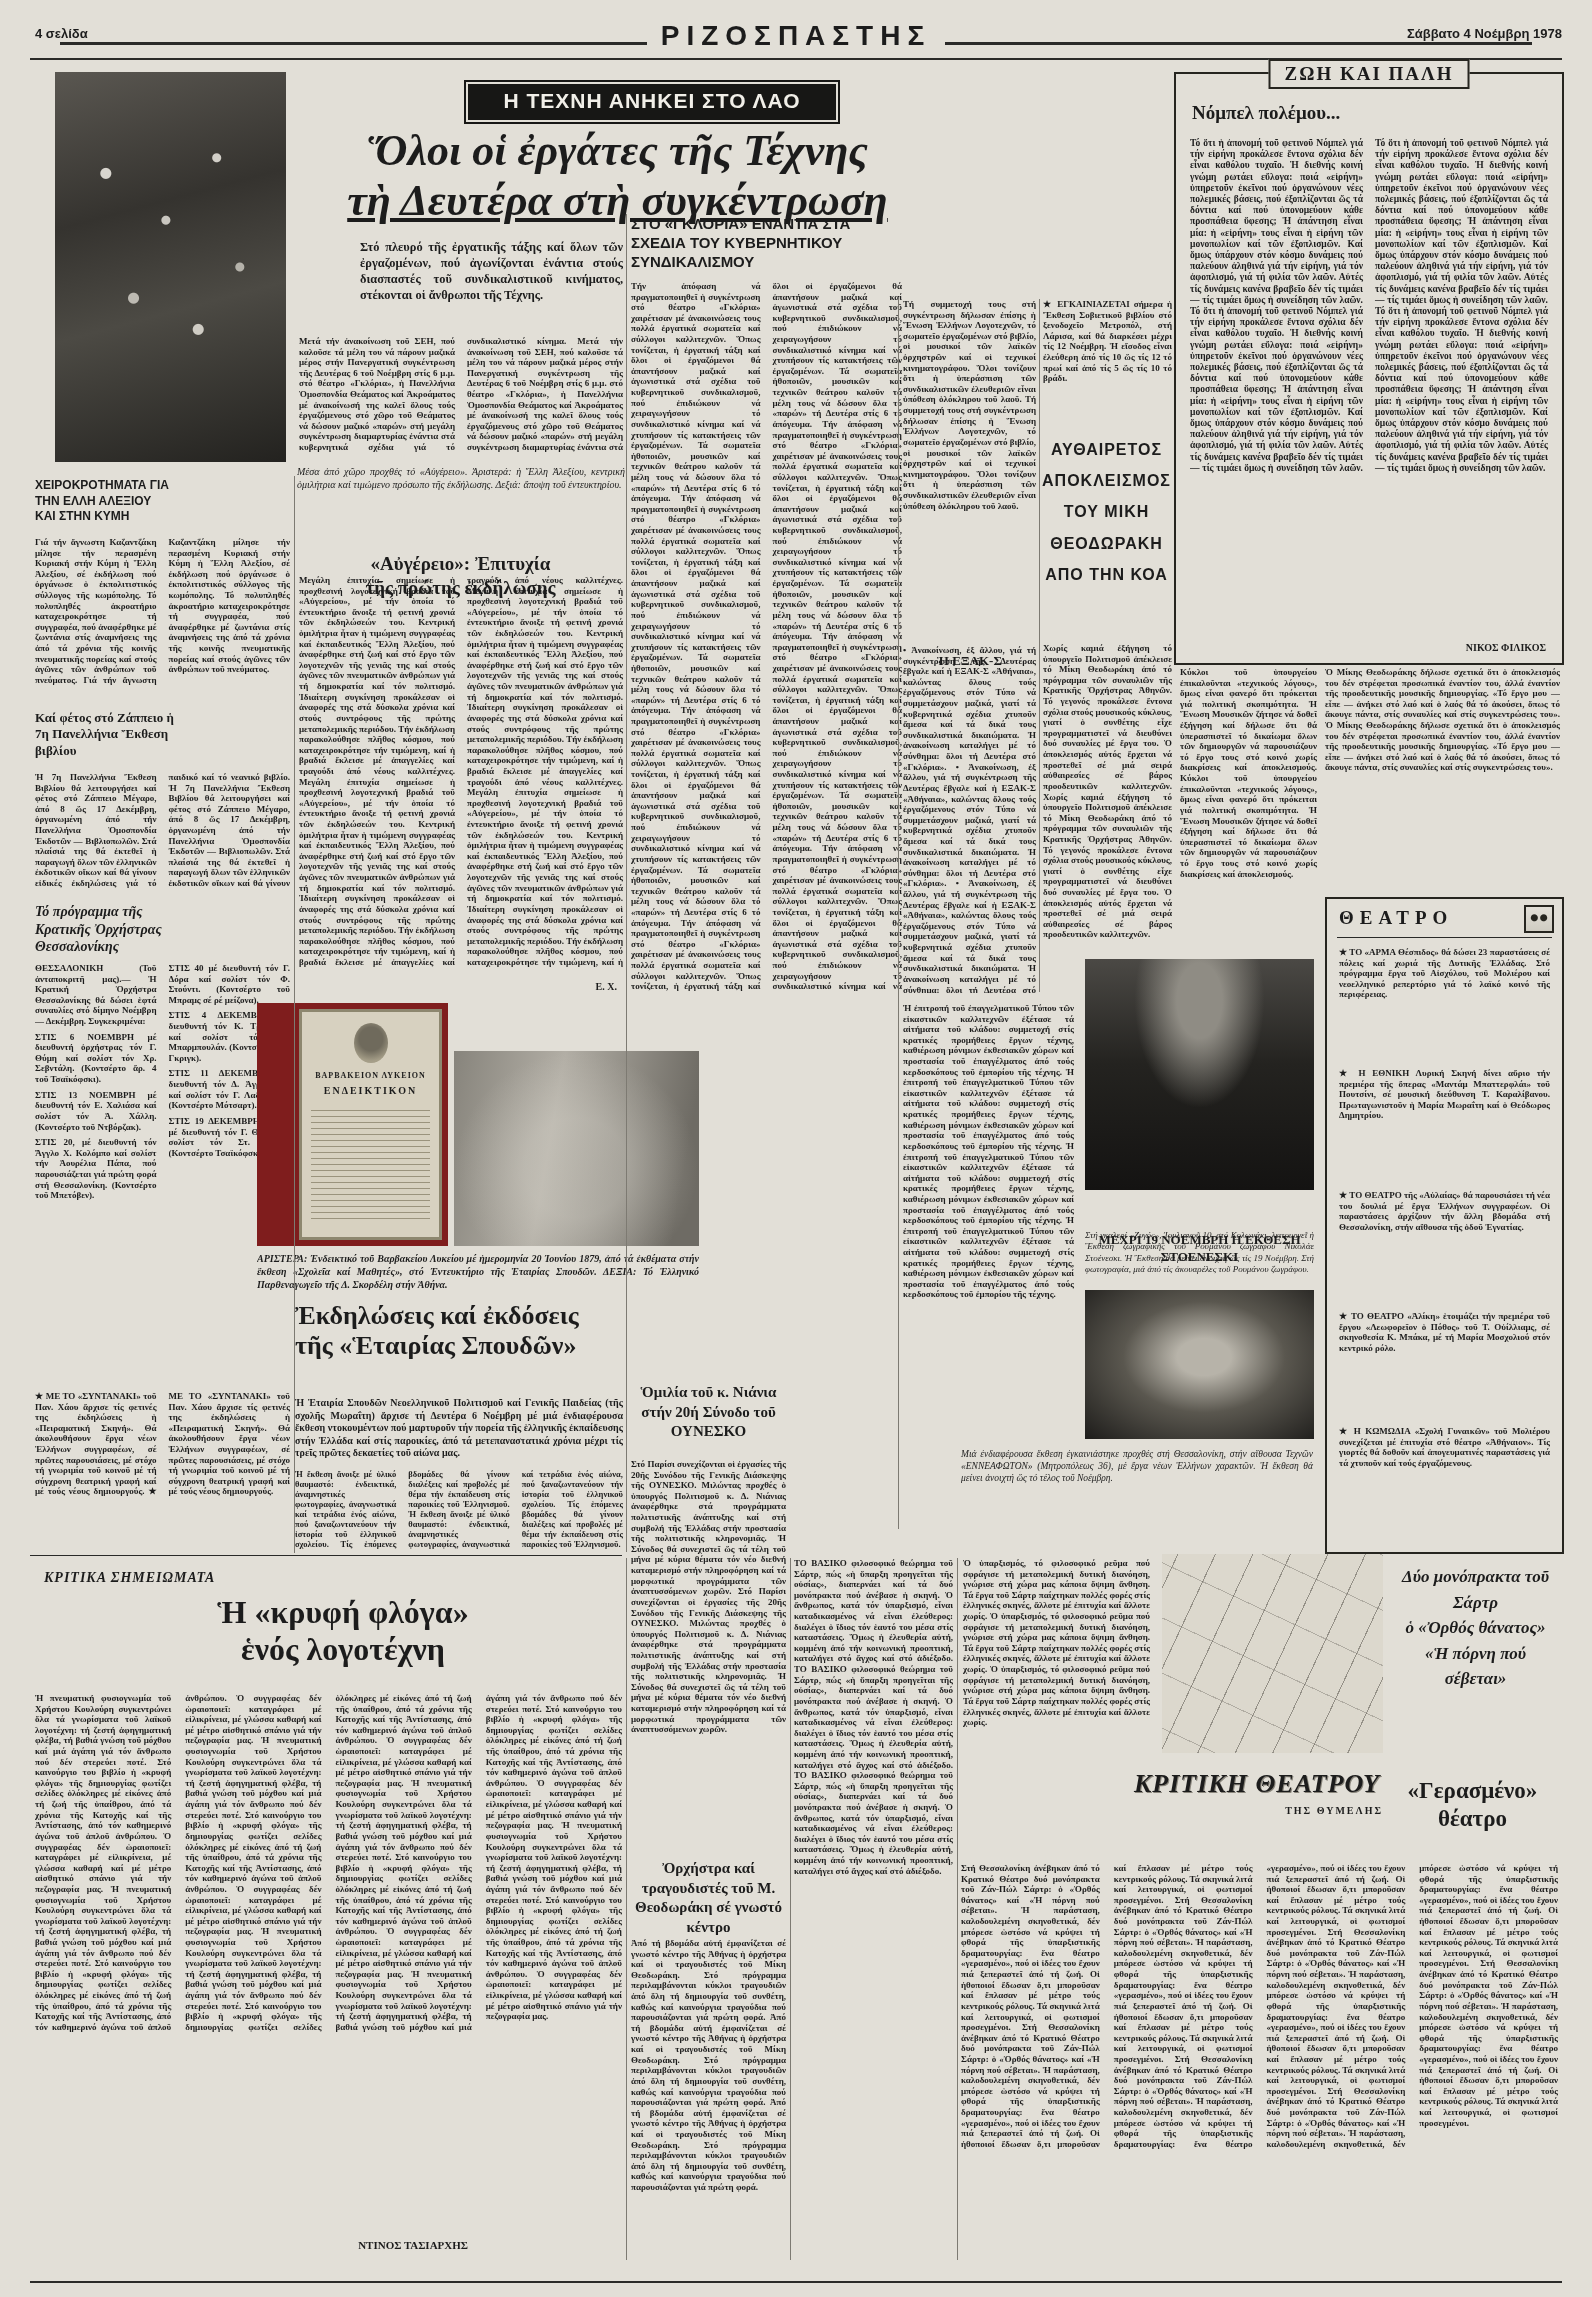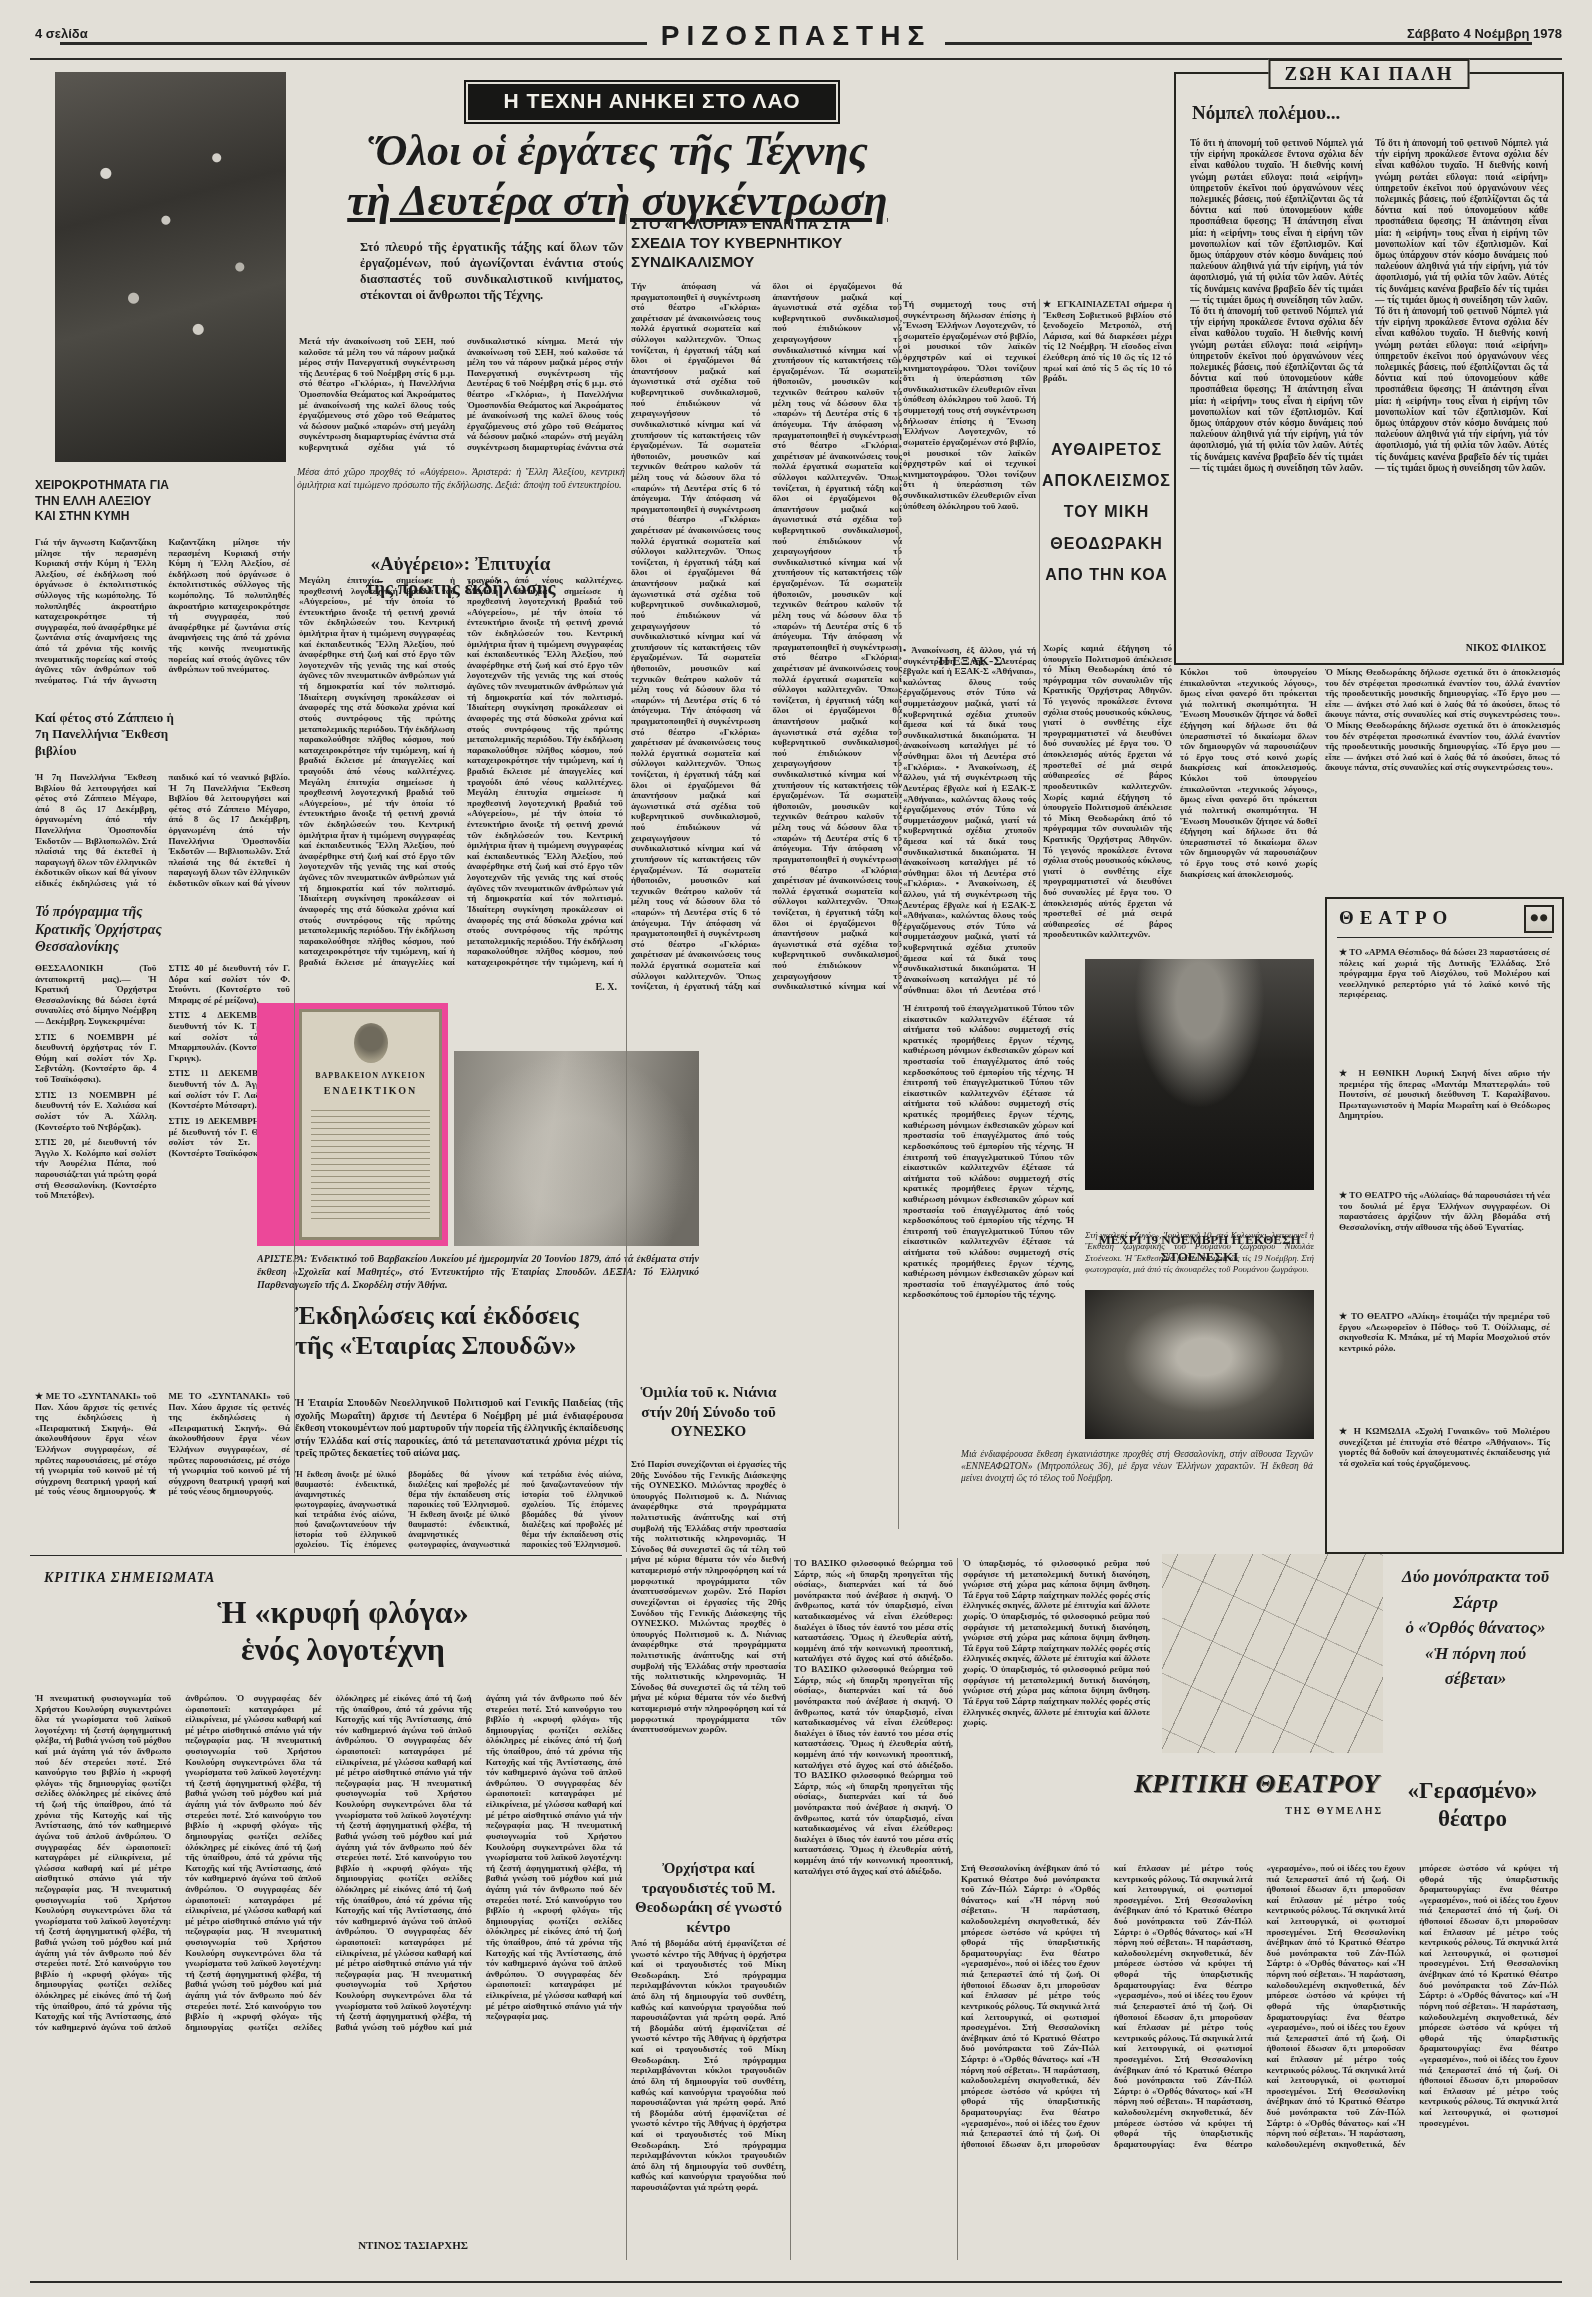--- a/index.html
+++ b/index.html
@@ -86,21 +86,21 @@
 
   <div class="abs box" style="left:1325px;top:897px;width:235px;height:653px">
     <div style="position:absolute;left:12px;top:8px;font-weight:bold;font-size:19px;letter-spacing:6px">ΘΕΑΤΡΟ</div>
     <div style="position:absolute;right:8px;top:6px;width:26px;height:24px;border:2px solid #26251f;
          background:radial-gradient(circle at 32% 45%, #26251f 0 3px, transparent 4px),radial-gradient(circle at 68% 45%, #26251f 0 3px, transparent 4px),linear-gradient(#e2dfd7,#cfccc2)"></div>
     <div class="rule" style="position:absolute;left:10px;top:38px;width:215px;height:1px"></div>
     <div class="bt" style="position:absolute;left:12px;top:48px;width:211px;height:115px">★ ΤΟ «ΑΡΜΑ Θέσπιδος» θά δώσει 23 παραστάσεις σέ πόλεις καί χωριά τῆς Δυτικῆς Ἑλλάδας. Στό πρόγραμμα ἔργα τοῦ Αἰσχύλου, τοῦ Μολιέρου καί νεοελληνικό ρεπερτόριο γιά τό λαϊκό κοινό τῆς περιφέρειας.</div>
     <div class="bt" style="position:absolute;left:12px;top:169px;width:211px;height:115px">★ Η ΕΘΝΙΚΗ Λυρική Σκηνή δίνει αὔριο τήν πρεμιέρα τῆς ὄπερας «Μαντάμ Μπαττερφλάι» τοῦ Πουτσίνι, σέ μουσική διεύθυνση Τ. Καραλίβανου. Πρωταγωνιστοῦν ἡ Μαρία Μωραΐτη καί ὁ Θεόδωρος Δημητρίου.</div>
     <div class="bt" style="position:absolute;left:12px;top:291px;width:211px;height:115px">★ ΤΟ ΘΕΑΤΡΟ τῆς «Αὐλαίας» θά παρουσιάσει τή νέα του δουλιά μέ ἔργα Ἑλλήνων συγγραφέων. Οἱ παραστάσεις ἀρχίζουν τήν ἄλλη βδομάδα στή Θεσσαλονίκη, στήν αἴθουσα τῆς ὁδοῦ Ἐγνατίας.</div>
     <div class="bt" style="position:absolute;left:12px;top:412px;width:211px;height:109px">★ ΤΟ ΘΕΑΤΡΟ «Ἀλίκη» ἑτοιμάζει τήν πρεμιέρα τοῦ ἔργου «Λεωφορεῖον ὁ Πόθος» τοῦ Τ. Οὐίλλιαμς, σέ σκηνοθεσία Κ. Μπάκα, μέ τή Μαρία Μοσχολιού στόν κεντρικό ρόλο.</div>
-    <div class="bt" style="position:absolute;left:12px;top:527px;width:211px;height:115px">★ Η ΚΩΜΩΔΙΑ «Σχολή Γυναικῶν» τοῦ Μολιέρου συνεχίζεται μέ ἐπιτυχία στό θέατρο «Ἀθήναιον». Τίς γιορτές θά δοθοῦν καί ἀπογευματινές ἐκπαίδευσης γιά τά σχολεῖα καί τούς ἐργαζόμενους.</div>
+    <div class="bt" style="position:absolute;left:12px;top:527px;width:211px;height:115px">★ Η ΚΩΜΩΔΙΑ «Σχολή Γυναικῶν» τοῦ Μολιέρου συνεχίζεται μέ ἐπιτυχία στό θέατρο «Ἀθήναιον». Τίς γιορτές θά δοθοῦν καί ἀπογευματινές παραστάσεις γιά τά χτυποῦν καί τούς ἐργαζόμενους.</div>
   </div>
 
   <div class="abs bt" style="left:903px;top:1003px;width:171px;height:436px">Ἡ ἐπιτροπή τοῦ ἐπαγγελματικοῦ Τύπου τῶν εἰκαστικῶν καλλιτεχνῶν ἐξέτασε τά αἰτήματα τοῦ κλάδου: συμμετοχή στίς κρατικές προμήθειες ἔργων τέχνης, καθιέρωση μόνιμων ἐκθεσιακῶν χώρων καί προστασία τοῦ ἐπαγγέλματος ἀπό τούς κερδοσκόπους τοῦ ἐμπορίου τῆς τέχνης. Ἡ ἐπιτροπή τοῦ ἐπαγγελματικοῦ Τύπου τῶν εἰκαστικῶν καλλιτεχνῶν ἐξέτασε τά αἰτήματα τοῦ κλάδου: συμμετοχή στίς κρατικές προμήθειες ἔργων τέχνης, καθιέρωση μόνιμων ἐκθεσιακῶν χώρων καί προστασία τοῦ ἐπαγγέλματος ἀπό τούς κερδοσκόπους τοῦ ἐμπορίου τῆς τέχνης. Ἡ ἐπιτροπή τοῦ ἐπαγγελματικοῦ Τύπου τῶν εἰκαστικῶν καλλιτεχνῶν ἐξέτασε τά αἰτήματα τοῦ κλάδου: συμμετοχή στίς κρατικές προμήθειες ἔργων τέχνης, καθιέρωση μόνιμων ἐκθεσιακῶν χώρων καί προστασία τοῦ ἐπαγγέλματος ἀπό τούς κερδοσκόπους τοῦ ἐμπορίου τῆς τέχνης. Ἡ ἐπιτροπή τοῦ ἐπαγγελματικοῦ Τύπου τῶν εἰκαστικῶν καλλιτεχνῶν ἐξέτασε τά αἰτήματα τοῦ κλάδου: συμμετοχή στίς κρατικές προμήθειες ἔργων τέχνης, καθιέρωση μόνιμων ἐκθεσιακῶν χώρων καί προστασία τοῦ ἐπαγγέλματος ἀπό τούς κερδοσκόπους τοῦ ἐμπορίου τῆς τέχνης.</div>
   <div class="abs photo" style="left:1085px;top:959px;width:229px;height:231px;
       background:radial-gradient(ellipse at 50% 18%, #8f8c84 0 14%, transparent 40%),linear-gradient(180deg,#4b4945 0%,#242320 45%,#141312 100%);"></div>
   <div class="abs sect-title" style="left:1085px;top:1196px;width:229px;font-size:13px;line-height:1.3">ΜΕΧΡΙ 19 ΝΟΕΜΒΡΗ Η ΕΚΘΕΣΗ ΣΤΟΕΝΕΣΚΙ</div>
   <div class="abs cap" style="left:1085px;top:1230px;width:229px;height:56px;font-size:9px;overflow:hidden">Στή γκαλερί «Ζυγός», Ἰουλιανοῦ 10, στό Κολωνάκι, λειτουργεῖ ἡ Ἔκθεση ζωγραφικῆς τοῦ Ρουμάνου ζωγράφου Νικολάε Στοένεσκι. Ἡ Ἔκθεση θά μείνει ἀνοιχτή ὥς τίς 19 Νοέμβρη. Στή φωτογραφία, μιά ἀπό τίς ἀκουαρέλες τοῦ Ρουμάνου ζωγράφου.</div>
   <div class="abs photo" style="left:1085px;top:1290px;width:229px;height:149px;
       background:radial-gradient(ellipse at 52% 45%, #b7b3a9 0 16%, #5a574f 48%, #1d1c1a 100%);"></div>
   <div class="abs cap" style="left:961px;top:1449px;width:352px;height:80px;font-size:9.5px">Μιά ἐνδιαφέρουσα ἔκθεση ἐγκαινιάστηκε προχθές στή Θεσσαλονίκη, στήν αἴθουσα Τεχνῶν «ΕΝΝΕΑΦΩΤΟΝ» (Μητροπόλεως 36), μέ ἔργα νέων Ἑλλήνων χαρακτῶν. Ἡ ἔκθεση θά μείνει ἀνοιχτή ὥς τό τέλος τοῦ Νοέμβρη.</div>
@@ -122,21 +122,21 @@
     <div class="bt" style="margin-bottom:5px">ΣΤΙΣ 11 ΔΕΚΕΜΒΡΗ μέ διευθυντή τόν Δ. Ἀγραφιώτη καί σολίστ τόν Γ. Λαδόπουλο. (Κοντσέρτο Μότσαρτ).</div>
     <div class="bt">ΣΤΙΣ 19 ΔΕΚΕΜΒΡΗ, τέλος, μέ διευθυντή τόν Γ. Θύμη καί σολίστ τόν Στ. Ρώμα. (Κοντσέρτο Τσαϊκόφσκι).</div>
   </div>
   <div class="abs bt c2" style="left:35px;top:1391px;width:255px;height:157px">★ ΜΕ ΤΟ «ΣΥΝΤΑΝΑΚΙ» τοῦ Παν. Χάου ἄρχισε τίς φετινές της ἐκδηλώσεις ἡ «Πειραματική Σκηνή». Θά ἀκολουθήσουν ἔργα νέων Ἑλλήνων συγγραφέων, σέ πρῶτες παρουσιάσεις, μέ στόχο τή γνωριμία τοῦ κοινοῦ μέ τή σύγχρονη θεατρική γραφή καί μέ τούς νέους δημιουργούς. ★ ΜΕ ΤΟ «ΣΥΝΤΑΝΑΚΙ» τοῦ Παν. Χάου ἄρχισε τίς φετινές της ἐκδηλώσεις ἡ «Πειραματική Σκηνή». Θά ἀκολουθήσουν ἔργα νέων Ἑλλήνων συγγραφέων, σέ πρῶτες παρουσιάσεις, μέ στόχο τή γνωριμία τοῦ κοινοῦ μέ τή σύγχρονη θεατρική γραφή καί μέ τούς νέους δημιουργούς.</div>
 
   <div class="abs sect-title" style="left:328px;top:517px;width:265px;font-size:19px">«Αὐγέρειο»: Ἐπιτυχία</div>
   <div class="abs sect-title" style="left:328px;top:541px;width:265px;font-size:19px">τῆς πρώτης ἐκδήλωσης</div>
   <div class="abs bt c2" style="left:299px;top:575px;width:324px;height:402px">Μεγάλη ἐπιτυχία σημείωσε ἡ προχθεσινή λογοτεχνική βραδιά τοῦ «Αὐγερείου», μέ τήν ὁποία τό ἐντευκτήριο ἄνοιξε τή φετινή χρονιά τῶν ἐκδηλώσεών του. Κεντρική ὁμιλήτρια ἦταν ἡ τιμώμενη συγγραφέας καί ἐκπαιδευτικός Ἕλλη Ἀλεξίου, πού ἀναφέρθηκε στή ζωή καί στό ἔργο τῶν λογοτεχνῶν τῆς γενιᾶς της καί στούς ἀγῶνες τῶν πνευματικῶν ἀνθρώπων γιά τή δημοκρατία καί τόν πολιτισμό. Ἰδιαίτερη συγκίνηση προκάλεσαν οἱ ἀναφορές της στά δύσκολα χρόνια καί στούς συντρόφους τῆς πρώτης μεταπολεμικῆς περιόδου. Τήν ἐκδήλωση παρακολούθησε πλῆθος κόσμου, πού καταχειροκρότησε τήν τιμώμενη, καί ἡ βραδιά ἔκλεισε μέ ἀπαγγελίες καί τραγούδι ἀπό νέους καλλιτέχνες. Μεγάλη ἐπιτυχία σημείωσε ἡ προχθεσινή λογοτεχνική βραδιά τοῦ «Αὐγερείου», μέ τήν ὁποία τό ἐντευκτήριο ἄνοιξε τή φετινή χρονιά τῶν ἐκδηλώσεών του. Κεντρική ὁμιλήτρια ἦταν ἡ τιμώμενη συγγραφέας καί ἐκπαιδευτικός Ἕλλη Ἀλεξίου, πού ἀναφέρθηκε στή ζωή καί στό ἔργο τῶν λογοτεχνῶν τῆς γενιᾶς της καί στούς ἀγῶνες τῶν πνευματικῶν ἀνθρώπων γιά τή δημοκρατία καί τόν πολιτισμό. Ἰδιαίτερη συγκίνηση προκάλεσαν οἱ ἀναφορές της στά δύσκολα χρόνια καί στούς συντρόφους τῆς πρώτης μεταπολεμικῆς περιόδου. Τήν ἐκδήλωση παρακολούθησε πλῆθος κόσμου, πού καταχειροκρότησε τήν τιμώμενη, καί ἡ βραδιά ἔκλεισε μέ ἀπαγγελίες καί τραγούδι ἀπό νέους καλλιτέχνες. Μεγάλη ἐπιτυχία σημείωσε ἡ προχθεσινή λογοτεχνική βραδιά τοῦ «Αὐγερείου», μέ τήν ὁποία τό ἐντευκτήριο ἄνοιξε τή φετινή χρονιά τῶν ἐκδηλώσεών του. Κεντρική ὁμιλήτρια ἦταν ἡ τιμώμενη συγγραφέας καί ἐκπαιδευτικός Ἕλλη Ἀλεξίου, πού ἀναφέρθηκε στή ζωή καί στό ἔργο τῶν λογοτεχνῶν τῆς γενιᾶς της καί στούς ἀγῶνες τῶν πνευματικῶν ἀνθρώπων γιά τή δημοκρατία καί τόν πολιτισμό. Ἰδιαίτερη συγκίνηση προκάλεσαν οἱ ἀναφορές της στά δύσκολα χρόνια καί στούς συντρόφους τῆς πρώτης μεταπολεμικῆς περιόδου. Τήν ἐκδήλωση παρακολούθησε πλῆθος κόσμου, πού καταχειροκρότησε τήν τιμώμενη, καί ἡ βραδιά ἔκλεισε μέ ἀπαγγελίες καί τραγούδι ἀπό νέους καλλιτέχνες. Μεγάλη ἐπιτυχία σημείωσε ἡ προχθεσινή λογοτεχνική βραδιά τοῦ «Αὐγερείου», μέ τήν ὁποία τό ἐντευκτήριο ἄνοιξε τή φετινή χρονιά τῶν ἐκδηλώσεών του. Κεντρική ὁμιλήτρια ἦταν ἡ τιμώμενη συγγραφέας καί ἐκπαιδευτικός Ἕλλη Ἀλεξίου, πού ἀναφέρθηκε στή ζωή καί στό ἔργο τῶν λογοτεχνῶν τῆς γενιᾶς της καί στούς ἀγῶνες τῶν πνευματικῶν ἀνθρώπων γιά τή δημοκρατία καί τόν πολιτισμό. Ἰδιαίτερη συγκίνηση προκάλεσαν οἱ ἀναφορές της στά δύσκολα χρόνια καί στούς συντρόφους τῆς πρώτης μεταπολεμικῆς περιόδου. Τήν ἐκδήλωση παρακολούθησε πλῆθος κόσμου, πού καταχειροκρότησε τήν τιμώμενη, καί ἡ βραδιά ἔκλεισε μέ ἀπαγγελίες καί τραγούδι ἀπό νέους καλλιτέχνες.</div>
   <div class="abs sign" style="left:537px;top:981px;width:80px">Ε. Χ.</div>
 
-  <div class="abs" style="left:257px;top:1003px;width:191px;height:243px;background:#ec4899">
+  <div class="abs" style="left:257px;top:1003px;width:191px;height:243px;background:#7f1d1d">
     <div style="position:absolute;left:42px;top:6px;right:6px;bottom:6px;background:#d7d1c0;box-shadow:inset 0 0 0 3px #8d876f">
       <div style="position:absolute;left:50%;top:14px;transform:translateX(-50%);width:34px;height:40px;border-radius:50%;background:radial-gradient(circle at 50% 40%, #6f6a5c 0 40%, #a59e88 75%)"></div>
       <div style="position:absolute;left:0;top:62px;width:100%;text-align:center;font-size:8px;font-weight:bold;letter-spacing:1px">ΒΑΡΒΑΚΕΙΟΝ ΛΥΚΕΙΟΝ</div>
       <div style="position:absolute;left:0;top:76px;width:100%;text-align:center;font-size:10px;font-weight:bold;letter-spacing:2px">ΕΝΔΕΙΚΤΙΚΟΝ</div>
       <div style="position:absolute;left:12px;top:96px;right:12px;height:119px;background:repeating-linear-gradient(#d7d1c0 0 5px,#9a937d 5px 6px)"></div>
     </div>
   </div>
   <div class="abs photo" style="left:454px;top:1051px;width:245px;height:195px;
       background:radial-gradient(ellipse at 50% 60%, rgba(220,217,208,.35) 0 30%, transparent 70%),linear-gradient(100deg,#87847c 0%,#b2aea5 40%,#6e6b64 90%);"></div>
   <div class="abs" style="left:257px;top:1252px;width:442px;height:46px;font-weight:bold;font-style:italic;font-size:10px;line-height:1.3;text-align:justify;overflow:hidden">ΑΡΙΣΤΕΡΑ: Ἐνδεικτικό τοῦ Βαρβακείου Λυκείου μέ ἡμερομηνία 20 Ἰουνίου 1879, ἀπό τά ἐκθέματα στήν ἔκθεση «Σχολεῖα καί Μαθητές», στό Ἐντευκτήριο τῆς Ἑταιρίας Σπουδῶν. ΔΕΞΙΑ: Τό Ἑλληνικό Παρθεναγωγεῖο τῆς Δ. Σκορδέλη στήν Ἀθήνα.</div>

